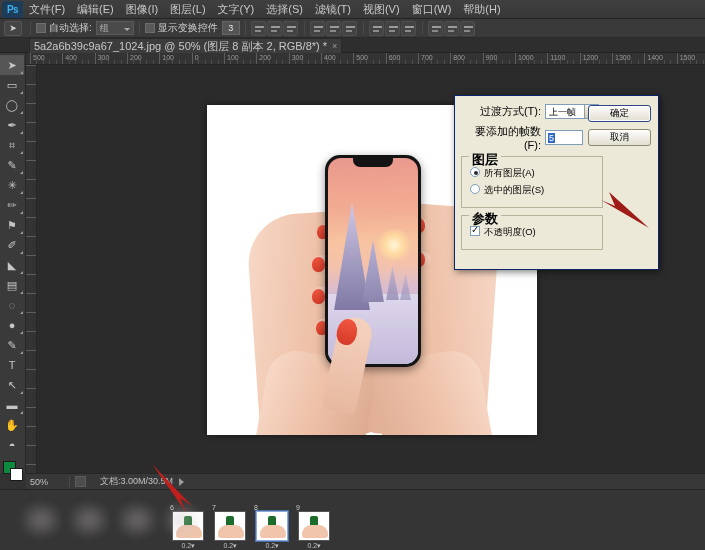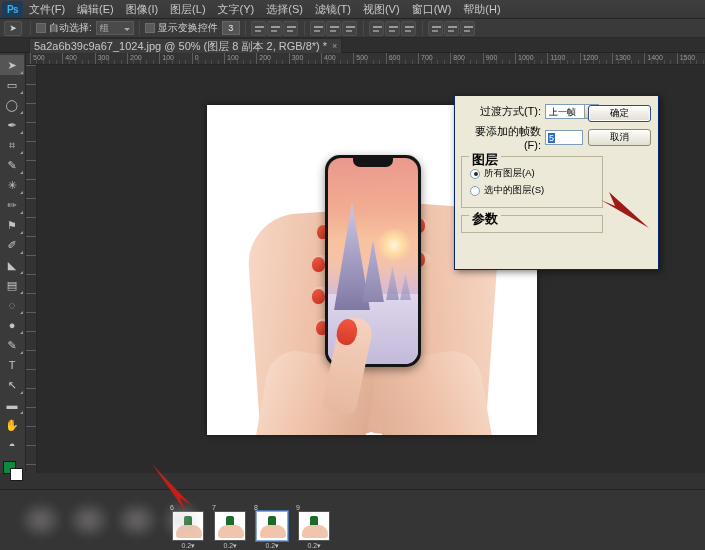--- a/index.html
+++ b/index.html
@@ -319,21 +319,21 @@
     padding: 10px 6px 6px 8px;
     margin-bottom: 7px;
     position: relative;
     width: 142px;
   }
   .group > .gtitle {
     position: absolute; left: 7px; top: -6px;
     background: #ece9d8; padding: 0 3px;
     font-size: 13px; font-weight: bold;
   }
-  .radio-row, .check-row { display: flex; align-items: center; margin-bottom: 4px; }
+  .radio-row, .check-row { display: flex; margin-bottom: 4px; }
   .radio {
     width: 10px; height: 10px; border-radius: 50%;
     background: #fff; border: 1px solid #7f9db9;
     margin-right: 4px; position: relative;
   }
   .radio.on::after {
     content:""; position:absolute; left:2.5px; top:2.5px;
     width:4px; height:4px; border-radius:50%; background:#2a2a2a;
   }
   .chk {
@@ -766,37 +766,48 @@
           <span class="lbl-sm">所有图层(A)</span>
         </div>
         <div class="radio-row">
           <span class="radio"></span>
           <span class="lbl-sm">选中的图层(S)</span>
         </div>
       </div>
 
       <div class="group">
         <span class="gtitle">参数</span>
+        <div class="check-row">
+          <span class="chk on"></span>
+          <span class="lbl-sm">不透明度(O)</span>
+        </div>
       </div>
 
       <div class="dlg-btns">
         <div class="dlg-btn def">确定</div>
         <div class="dlg-btn">取消</div>
       </div>
     </div>
 
     <svg class="arrow" style="left:140px;top:88px;" width="58" height="48" viewBox="0 0 58 48">
       <path d="M54 44 L14 8 L20 22 L6 16 Z" fill="#9e1b18"></path>
     </svg>
   </div>
 
   <svg class="arrow" style="left:150px;top:462px;" width="46" height="56" viewBox="0 0 46 56">
     <path d="M2 2 L36 50 L30 36 L42 44 Z" fill="#c01f1c"></path>
   </svg>
 
+  <div class="statusbar">
+    <span class="zoomval">50%</span>
+    <span class="st-sep"></span>
+    <span class="st-icon"></span>
+    <span class="st-doc">文档:3.00M/30.5M</span>
+    <span class="st-arrow"></span>
+  </div>
 
   <div class="timeline">
     <div class="frames" id="framesStrip">
         <div class="frame dim">
           <div class="frame-num"></div>
           <div class="frame-thumb">
             <div class="fminiphone"></div>
             <div class="fhands"></div>
           </div>
           <div class="frame-delay"></div>

